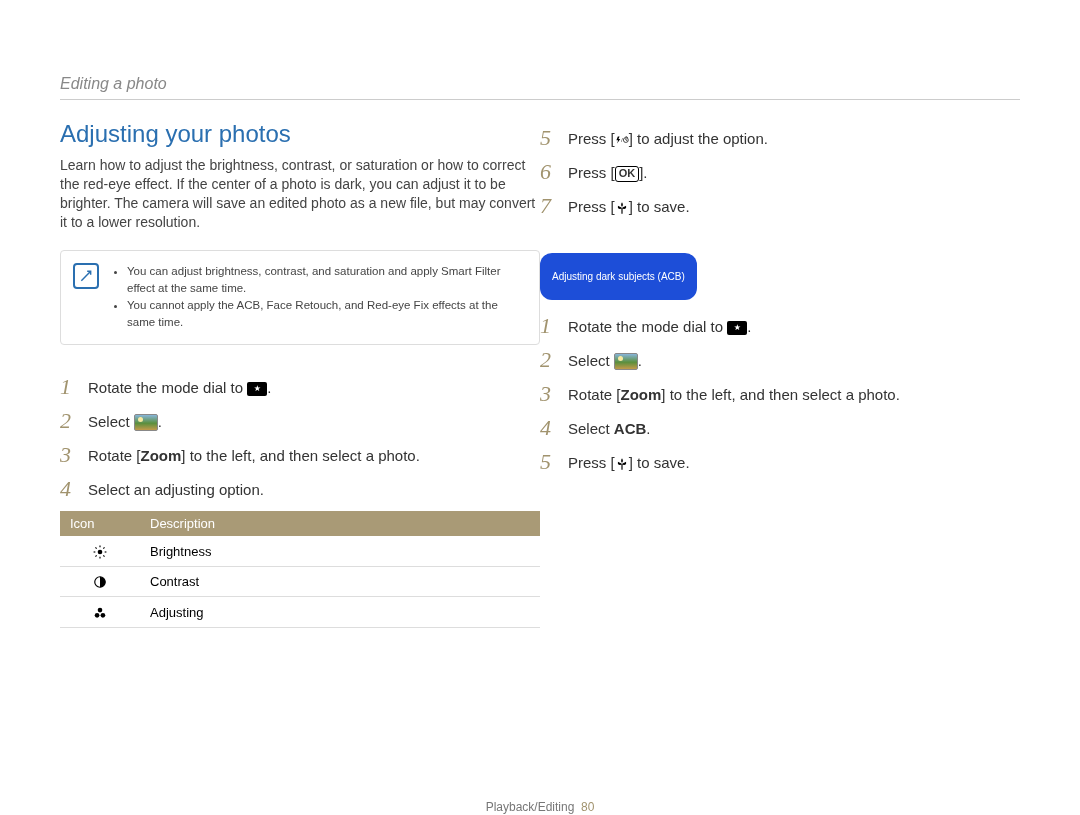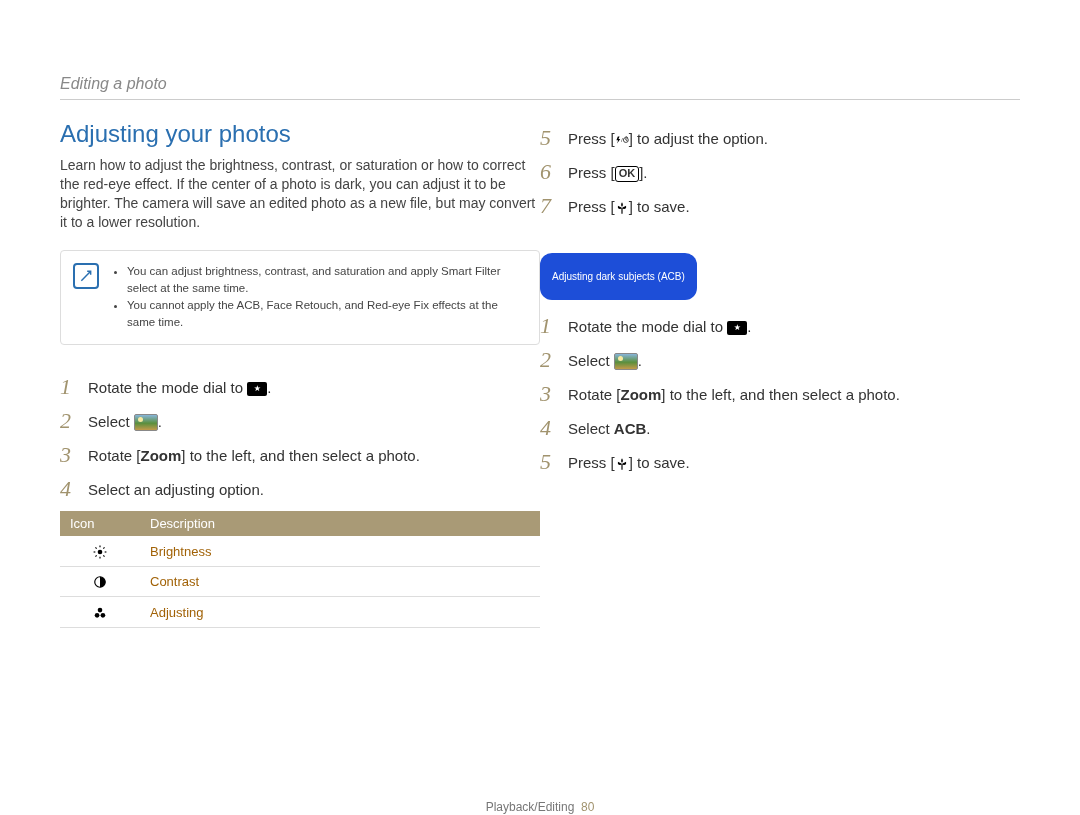--- a/index.html
+++ b/index.html
@@ -160,21 +160,21 @@
     background: #a99a76;
     color: #fff;
     text-align: left;
     font-weight: 400;
     padding: 5px 10px;
   }
   table.icon-table th:first-child { width: 60px; }
   table.icon-table td {
     border-bottom: 1px solid #ddd;
     padding: 7px 10px;
-    color: #a16207;
+    color: #000000;
   }
   table.icon-table td:first-child { text-align:center; }
   .footer {
     position: absolute;
     bottom: 16px;
     left: 0;
     width: 100%;
     text-align: center;
     font-size: 12px;
     color: #777;
@@ -206,21 +206,21 @@
       <h1 class="section-title">Adjusting your photos</h1>
       <p class="intro">Learn how to adjust the brightness, contrast, or saturation or how to correct the red-eye effect. If the center of a photo is dark, you can adjust it to be brighter. The camera will save an edited photo as a new file, but may convert it to a lower resolution.</p>
 
       <div class="note-box">
         <span class="note-icon">
           <svg viewBox="0 0 24 24" fill="none" stroke="#2a6fb0" stroke-width="2.5">
               <path d="M4 20 L20 4 M14 4h6v6"></path>
             </svg>
         </span>
         <ul>
-          <li>You can adjust brightness, contrast, and saturation and apply Smart Filter select at the same time.</li>
+          <li>You can adjust brightness, contrast, and saturation and apply Smart Filter effect at the same time.</li>
           <li>You cannot apply the ACB, Face Retouch, and Red-eye Fix effects at the same time.</li>
         </ul>
       </div>
 
 
       <ol class="steps">
         <li>
           <span class="stepnum">1</span>
           <span class="steptext">
             <span>Rotate the mode dial to </span><span class="icon-camera"></span><span>.</span>

